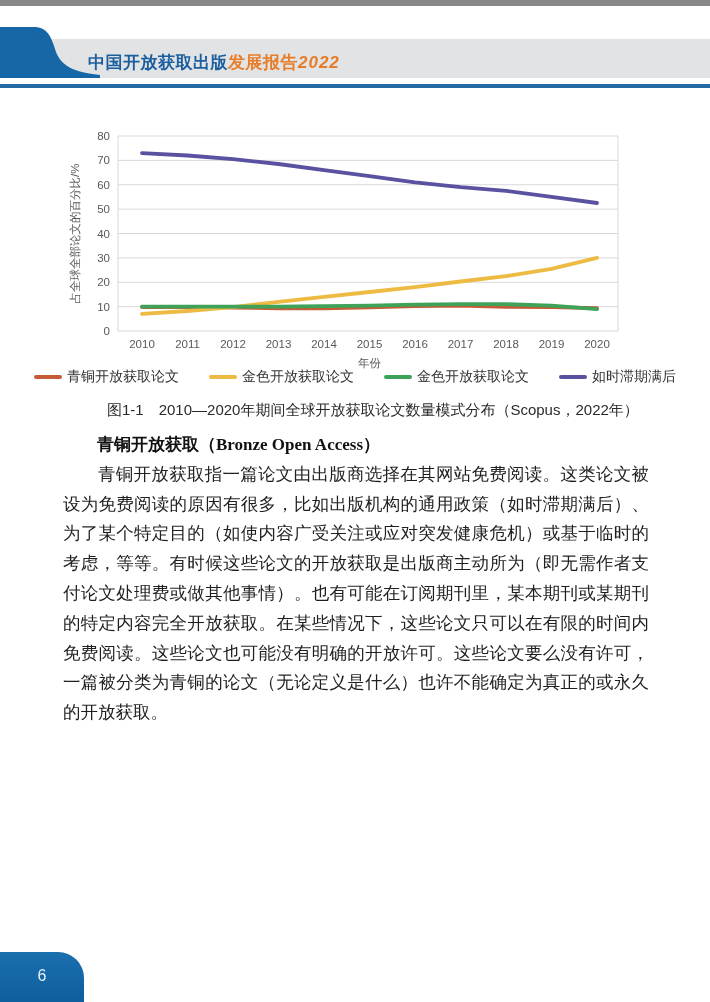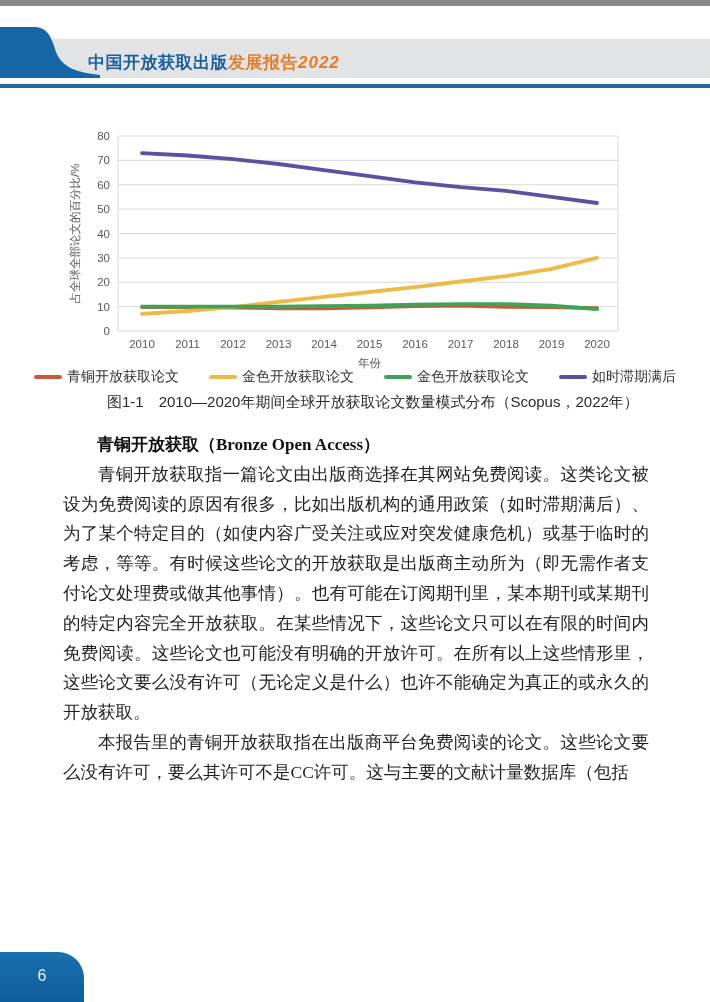--- a/index.html
+++ b/index.html
@@ -29,21 +29,21 @@
   }
   .legend{
     position:absolute;left:65px;top:362px;width:580px;
     display:flex;justify-content:center;align-items:flex-start;gap:30px;
     font-family:Liberation Mono, monospace;
     font-size:14px;color:#333333;white-space:nowrap;
   }
   .legend-item{display:flex;align-items:center;gap:5px;}
   .legend-swatch{display:inline-block;width:28px;height:4px;border-radius:2px;}
   .fig-caption{
-    position:absolute;left:107px;top:387px;width:560px;
+    position:absolute;left:107px;top:395px;width:560px;
     font-family:"Liberation Sans","DejaVu Sans",sans-serif;
     font-size:15px;color:#2b2b2b;
   }
   
   .body-text{
     position:absolute;left:63px;top:424px;width:586px;
     font-size:17.5px;line-height:29.8px;color:#1f1f1f;
     text-align:justify;
   }
   .body-text p{margin:0;}
@@ -135,21 +135,20 @@
       </div>
       <div class="legend-item">
         <span class="legend-swatch" style="background: rgb(90, 82, 160);"></span>
         <span>如时滞期满后</span>
       </div>
     </div>
   <div class="fig-caption">图1-1　2010—2020年期间全球开放获取论文数量模式分布（Scopus，2022年）</div>
 
   <div class="body-text">
     <p class="section-heading">青铜开放获取（Bronze Open Access）</p>
-    <p class="p-indent">青铜开放获取指一篇论文由出版商选择在其网站免费阅读。这类论文被设为免费阅读的原因有很多，比如出版机构的通用政策（如时滞期满后）、为了某个特定目的（如使内容广受关注或应对突发健康危机）或基于临时的考虑，等等。有时候这些论文的开放获取是出版商主动所为（即无需作者支付论文处理费或做其他事情）。也有可能在订阅期刊里，某本期刊或某期刊的特定内容完全开放获取。在某些情况下，这些论文只可以在有限的时间内免费阅读。这些论文也可能没有明确的开放许可。在所有以上这些情形里，这些论文要么没有许可（无论定义是什么）也许不能确定为真正的或永久的开放获取。</p>
-    <p class="p-indent">本报告里的青铜开放获取指在出版商平台免费阅读的论文。这些论文要么没有许可，要么其许可不是CC许可。这与主要的文献计量数据库（包括</p>
+    <p class="p-indent">青铜开放获取指一篇论文由出版商选择在其网站免费阅读。这类论文被设为免费阅读的原因有很多，比如出版机构的通用政策（如时滞期满后）、为了某个特定目的（如使内容广受关注或应对突发健康危机）或基于临时的考虑，等等。有时候这些论文的开放获取是出版商主动所为（即无需作者支付论文处理费或做其他事情）。也有可能在订阅期刊里，某本期刊或某期刊的特定内容完全开放获取。在某些情况下，这些论文只可以在有限的时间内免费阅读。这些论文也可能没有明确的开放许可。这些论文要么没有许可，一篇被分类为青铜的论文（无论定义是什么）也许不能确定为真正的或永久的开放获取。</p>
   </div>
 
   <div class="page-tab">
     <span class="page-num">6</span>
   </div>
 
 </div>
 
 </body></html>

